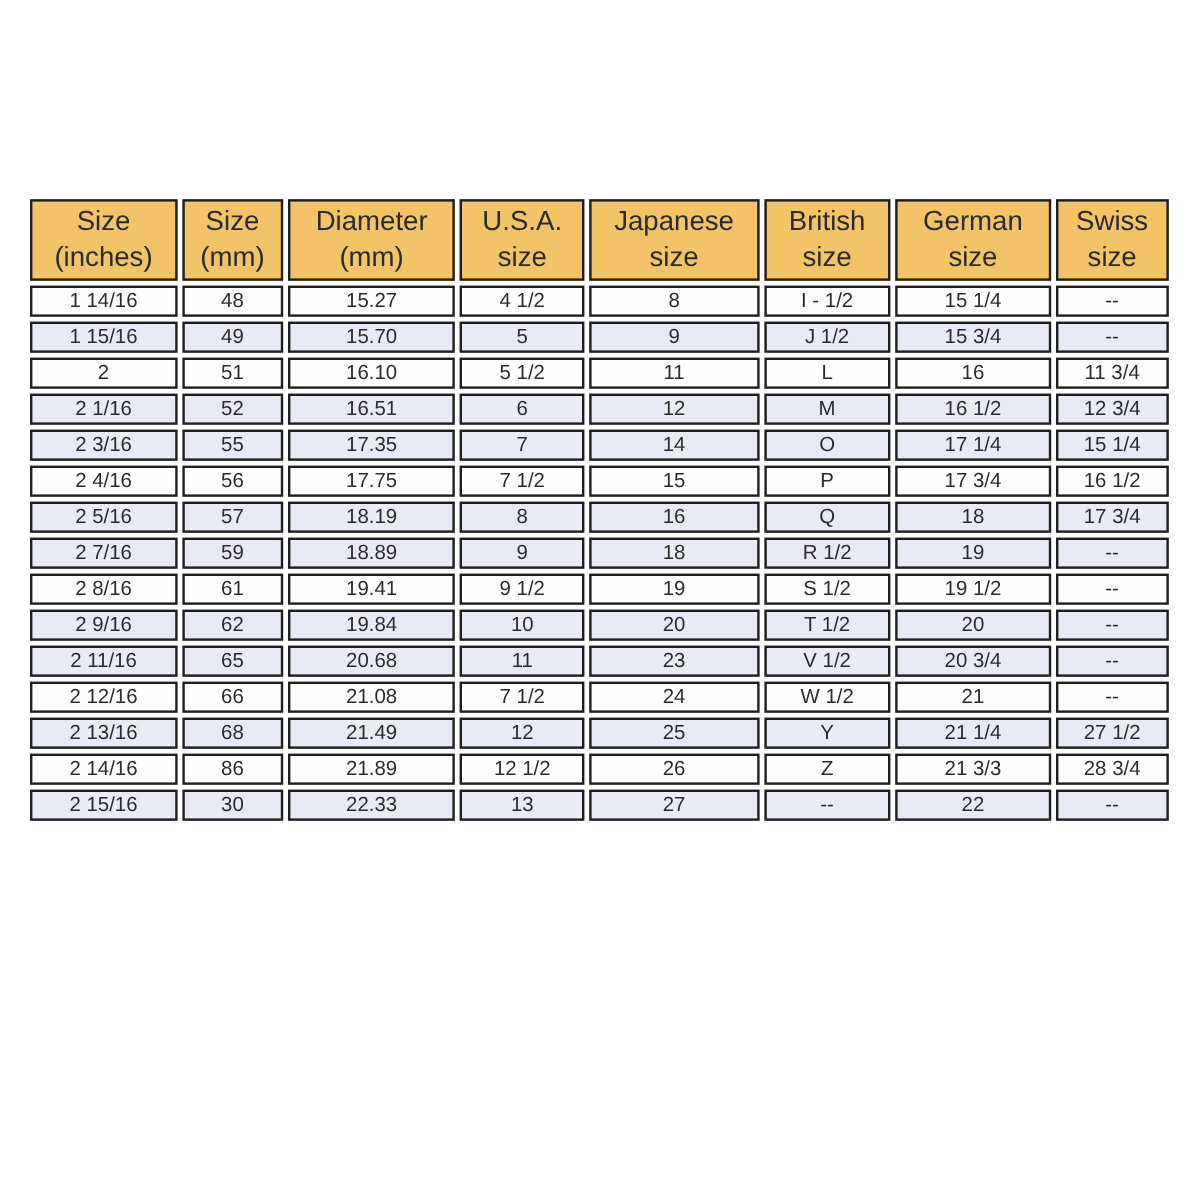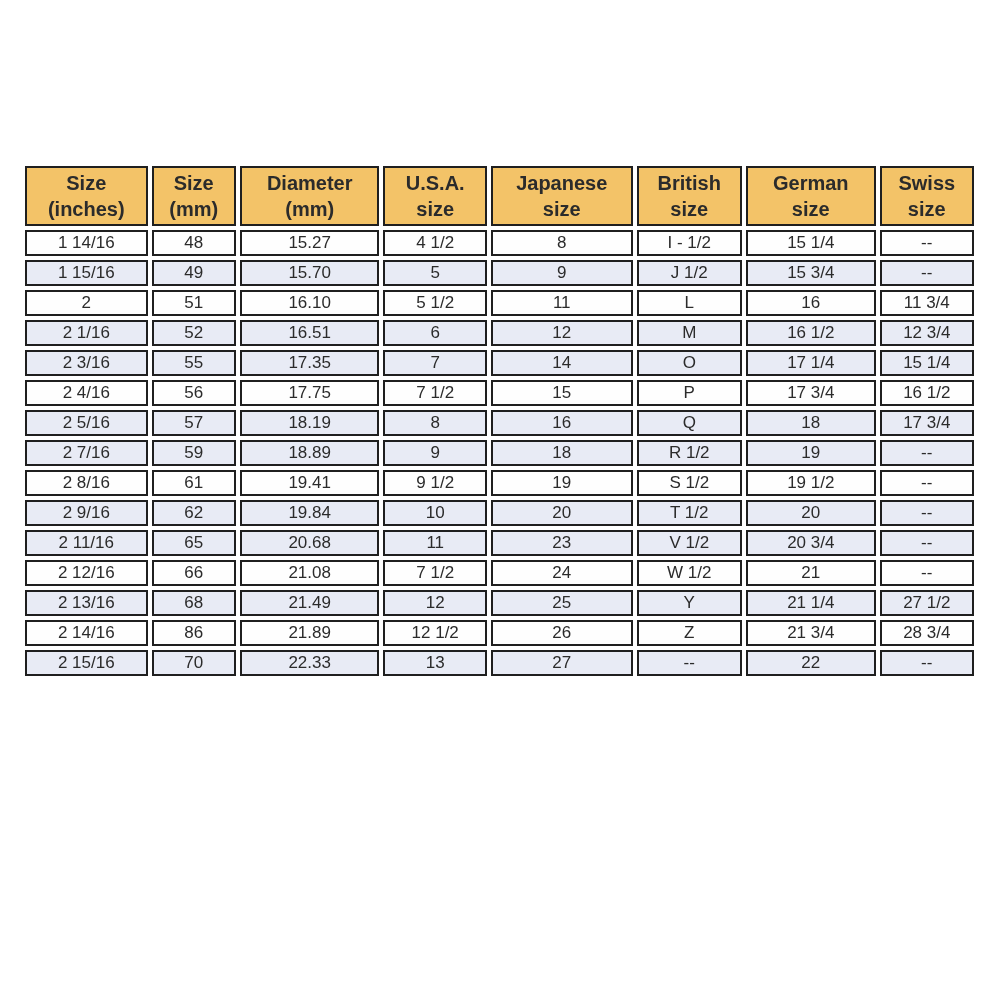--- a/index.html
+++ b/index.html
@@ -38,22 +38,22 @@
   table.ring-table td {
     border: 2px solid var(--border-color);
     text-align: center;
     vertical-align: middle;
     color: var(--text-color);
     overflow: hidden;
   }
   table.ring-table th {
     background: var(--header-bg);
     height: 56px;
-    font-size: 20px;
-    font-weight: bold;
+    font-size: 23px;
+    font-weight: normal;
     line-height: 1.3;
     padding: 2px 0;
     margin-top: 44px;
   }
   table.ring-table td {
     background: var(--row-bg);
     height: 25px;
     font-size: 17px;
     font-weight: normal;
     padding: 1px 0;
@@ -228,26 +228,26 @@
           <td>21 1/4</td>
           <td>27 1/2</td>
         </tr>
         <tr>
           <td>2 14/16</td>
           <td>86</td>
           <td>21.89</td>
           <td>12 1/2</td>
           <td>26</td>
           <td>Z</td>
-          <td>21 3/4</td>
+          <td>21 3/3</td>
           <td>28 3/4</td>
         </tr>
         <tr class="alt">
           <td>2 15/16</td>
-          <td>70</td>
+          <td>30</td>
           <td>22.33</td>
           <td>13</td>
           <td>27</td>
           <td>--</td>
           <td>22</td>
           <td>--</td>
         </tr>
       </tbody>
   </table>
 </div>

